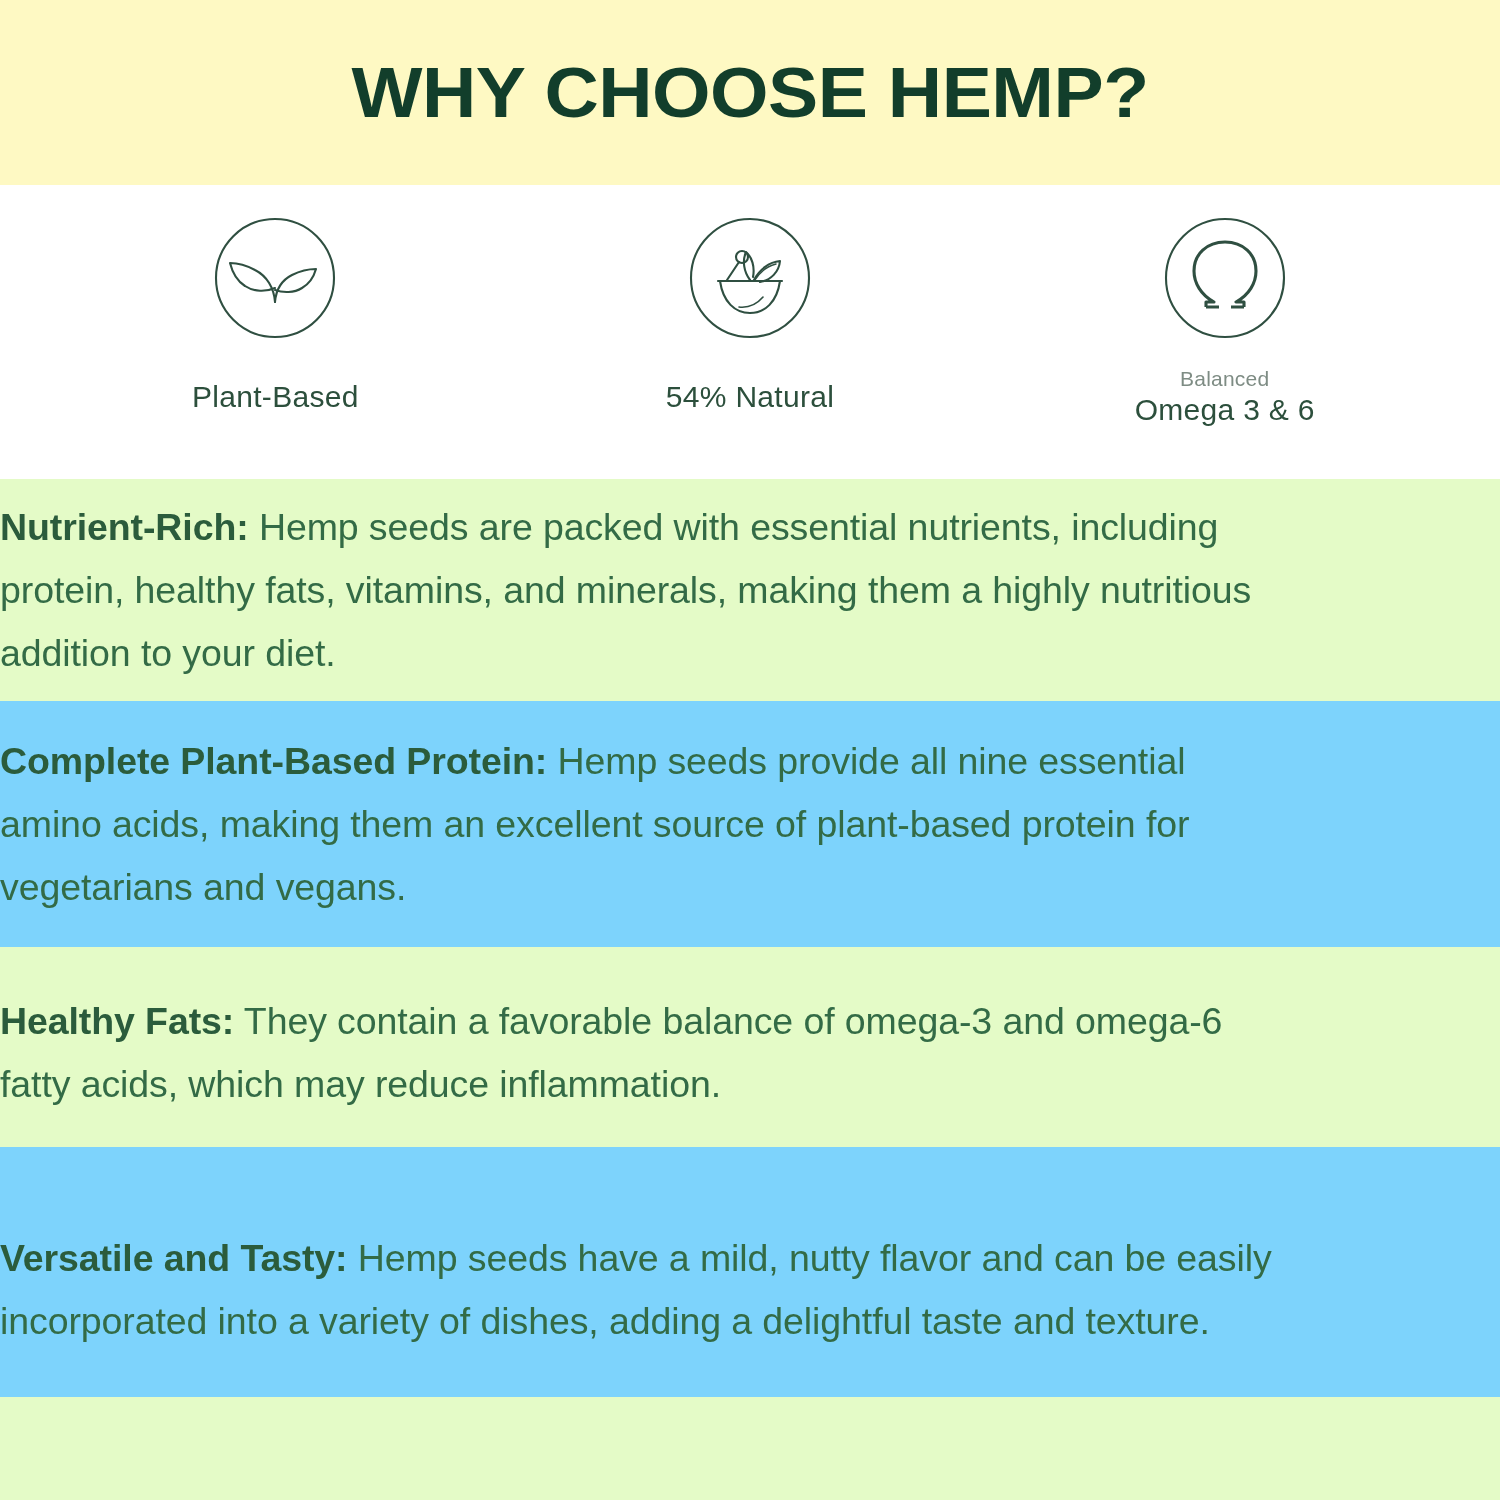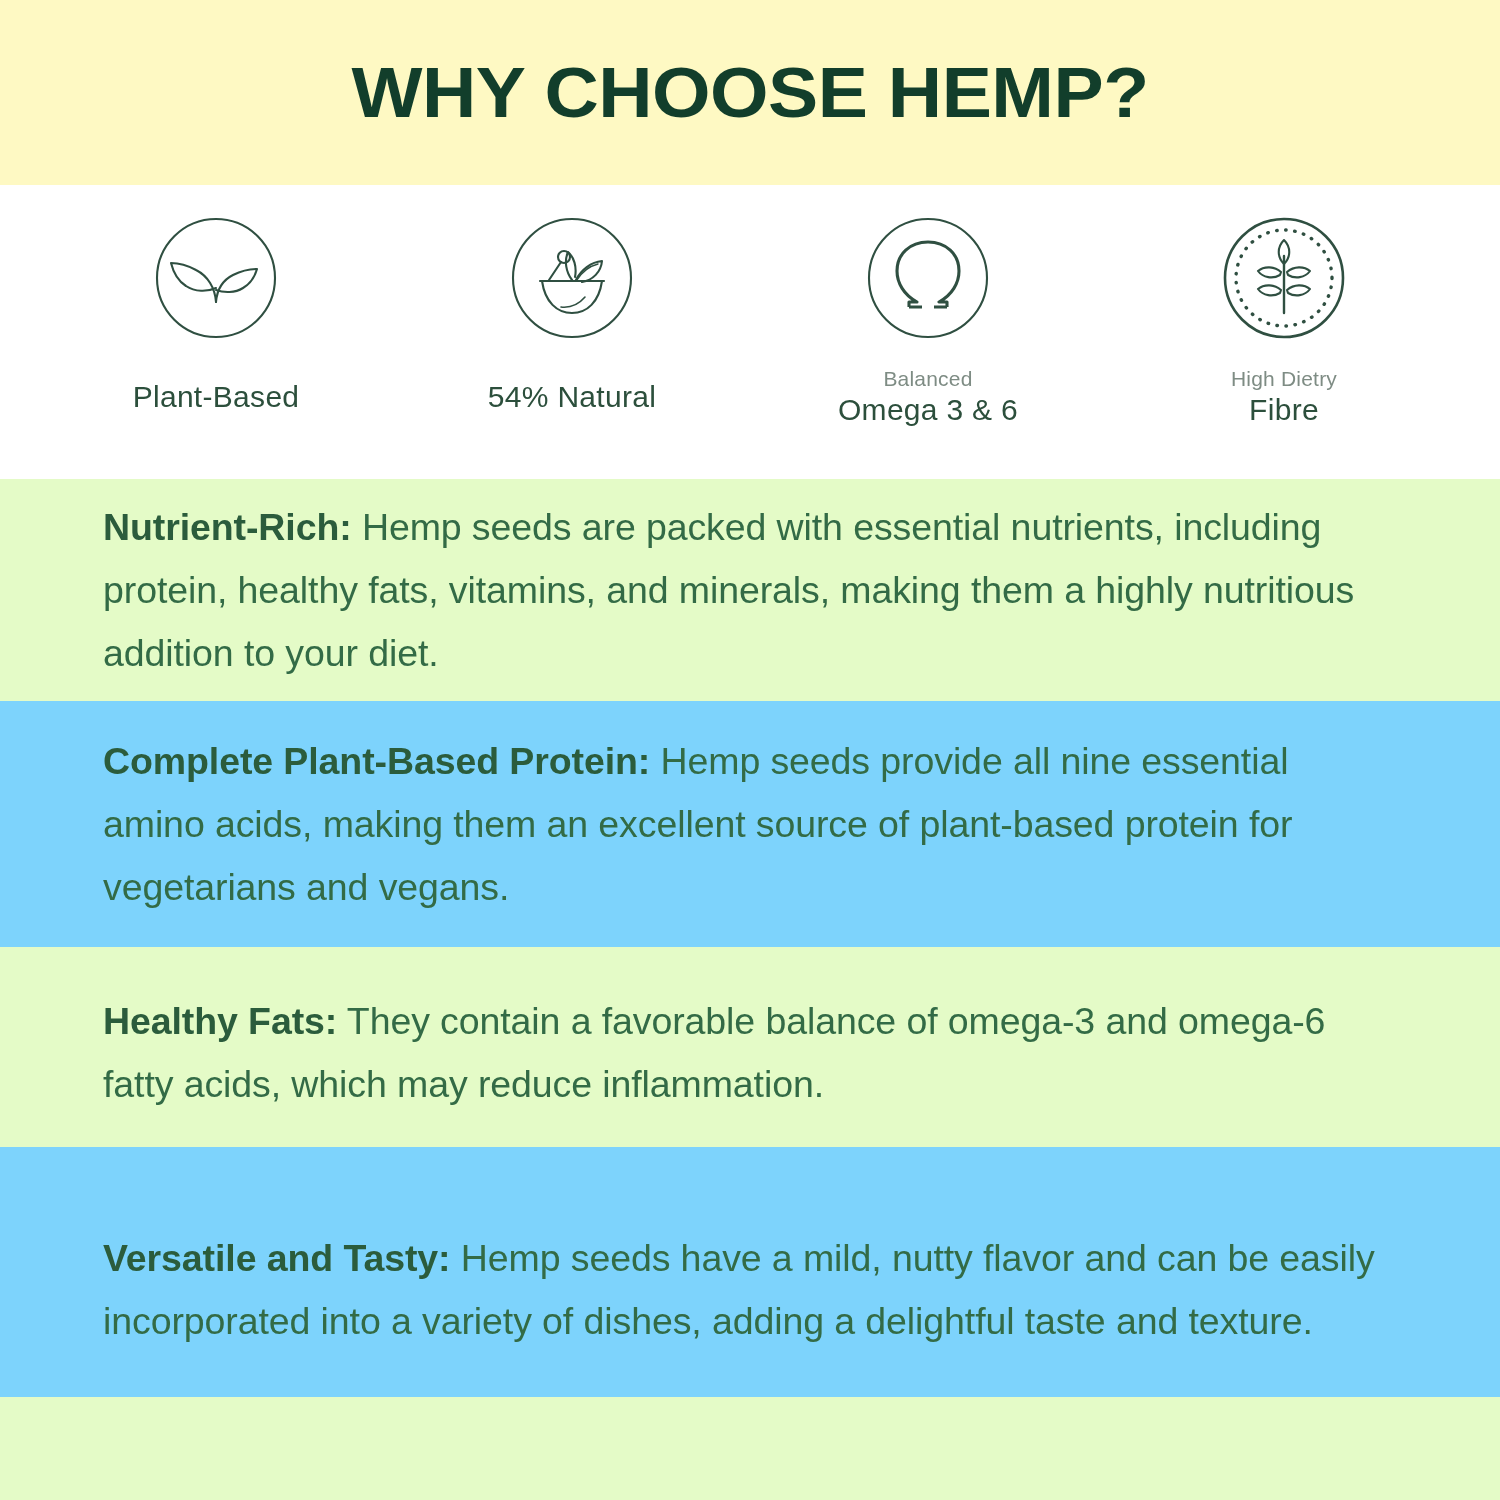--- a/index.html
+++ b/index.html
@@ -92,21 +92,20 @@
     letter-spacing: 0.3px;
   }
 
   .icon-cell.one-line .icon-labels { margin-top: 38px; }
 
   
   .band {
     position: absolute;
     left: 0;
     width: 1500px;
-    padding-left: 103px;
     padding-right: 110px;
     display: flex;
     flex-direction: column;
     justify-content: center;
   }
 
   .band-dark  { background: #e4fbc7; }
   .band-light { background: #7dd3fc; }
 
   .band-1 { top: 479px;  height: 222px; }
@@ -179,38 +178,20 @@
           <path d="M45 93 L45 88 L53 88 C40 81 33 69 33 57 C33 40 46 28 64 28 C82 28 95 40 95 57 C95 69 88 81 75 88 L83 88 L83 93" stroke-width="3.1"></path>
           <path d="M45 93 L58 93 M70 93 L83 93" stroke-width="3.1"></path>
         </svg>
       </span>
       <span class="icon-labels">
         <span class="icon-label-small">Balanced</span>
         <span class="icon-label-main">Omega 3 &amp; 6</span>
       </span>
     </div>
 
-    <div class="icon-cell">
-      <span class="icon-badge">
-        <svg viewBox="0 0 128 128" width="128" height="128" fill="none" stroke="#2f4f41" stroke-width="2.1" stroke-linecap="round" stroke-linejoin="round">
-          <circle cx="64" cy="64" r="59" stroke-width="2.6"></circle>
-          <circle cx="64" cy="64" r="48" stroke="#2f4f41" stroke-width="3.4" stroke-dasharray="0.5 8.6" stroke-linecap="round"></circle>
-          <path d="M64 42 L64 99" stroke-width="2.4"></path>
-          <path d="M64 26 C71 33 71 43 64 50 C57 43 57 33 64 26Z"></path>
-          <path d="M61 58 C54 52 44 52 38 57 C43 64 53 65 60 61Z"></path>
-          <path d="M67 58 C74 52 84 52 90 57 C85 64 75 65 68 61Z"></path>
-          <path d="M61 76 C54 70 44 70 38 75 C43 82 53 83 60 79Z"></path>
-          <path d="M67 76 C74 70 84 70 90 75 C85 82 75 83 68 79Z"></path>
-        </svg>
-      </span>
-      <span class="icon-labels">
-        <span class="icon-label-small">High Dietry</span>
-        <span class="icon-label-main">Fibre</span>
-      </span>
-    </div>
 
   </div>
 
   <div class="band band-dark band-1">
     <p class="feature-text">
       <span class="lead">Nutrient-Rich:</span><span> Hemp seeds are packed with essential nutrients, including protein, healthy fats, vitamins, and minerals, making them a highly nutritious addition to your diet.</span>
     </p>
   </div>
 
   <div class="band band-light band-2">

